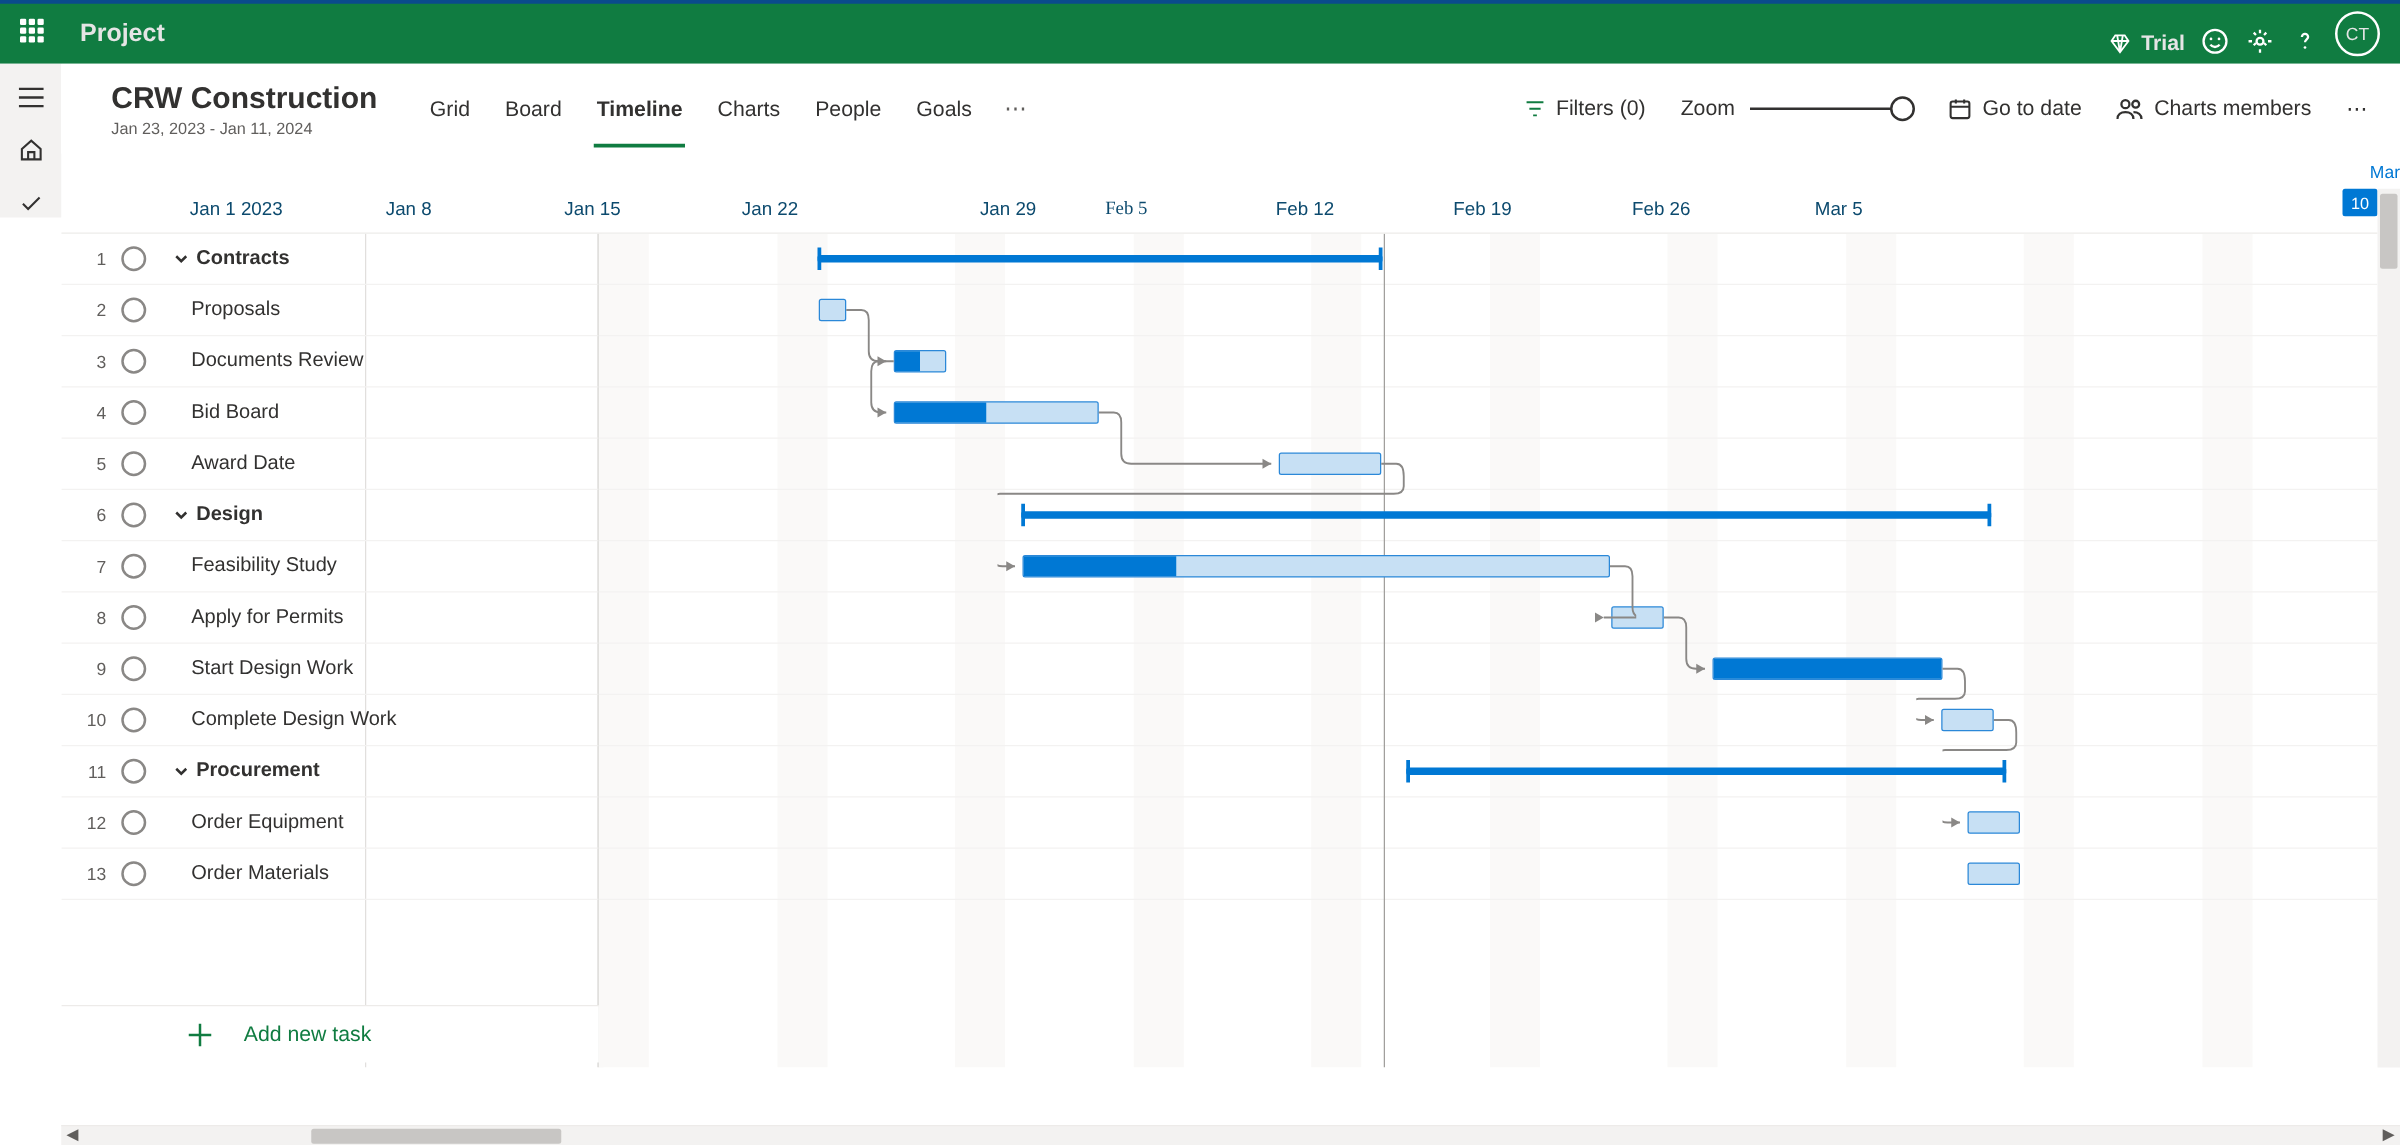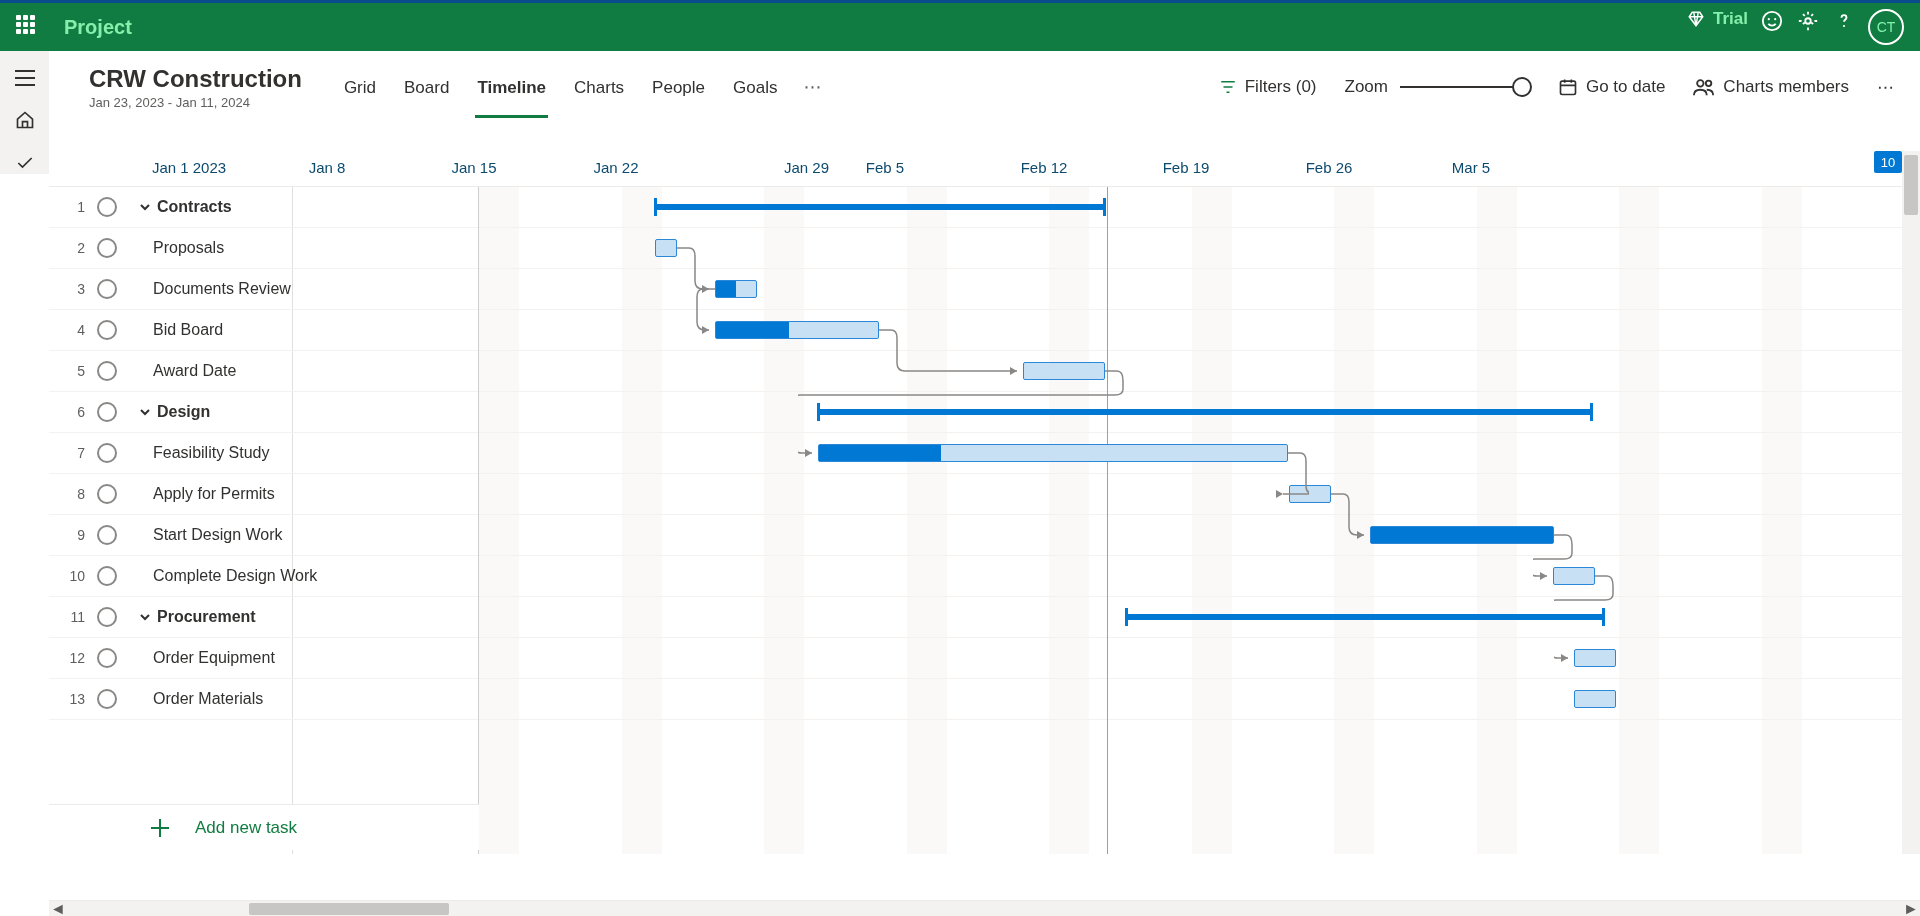--- a/index.html
+++ b/index.html
@@ -5,28 +5,28 @@
   * { box-sizing: border-box; margin: 0; padding: 0; font-family: "Segoe UI", Arial, sans-serif; }
   html, body { width: 1920px; height: 916px; overflow: hidden; background: #fff; }
 
   
   .topbar {
     height: 51px;
     background: #107c41;
     border-top: 3px solid #0a4b8c;
     display: flex;
     align-items: center;
-    color: #86efac;
+    color: #e5e5e5;
     padding: 0 16px;
   }
   .topbar .waffle { width: 24px; height: 24px; display: grid; grid-template-columns: repeat(3,5px); grid-template-rows: repeat(3,5px); gap: 2px; margin-right: 24px; cursor: pointer; }
   .topbar .waffle span { background: #fff; border-radius: 1px; }
   .topbar .brand { font-size: 20px; font-weight: 600; }
   .topbar .spacer { flex: 1; }
-  .topbar .right { display: flex; align-items: flex-start; gap: 12px; }
+  .topbar .right { display: flex; align-items: flex-end; gap: 12px; }
   .topbar .trial { display: flex; align-items: center; gap: 8px; font-size: 17px; font-weight: 600; cursor: pointer; }
   .topbar .iconbtn { width: 24px; height: 24px; display: flex; align-items: center; justify-content: center; cursor: pointer; }
   .avatar { width: 36px; height: 36px; border: 2px solid #fff; border-radius: 50%; display: flex; align-items: center; justify-content: center; font-size: 14px; }
 
   
   .leftrail {
     position: absolute;
     top: 51px; left: 0;
     width: 49px;
     height: 123px;
@@ -265,28 +265,31 @@
         </svg>
       <span>Charts members</span>
     </div>
     <div class="rc-more">
         <span>⋯</span>
       </div>
   </div>
 </div>
 
 <div class="timeline-area">
+  <div class="marker-strip">
+    <span class="marker-mar">Mar</span>
+  </div>
   <div class="date-header" id="date-header">
     <div class="today-bubble">10</div>
   <div class="date-col" style="left: 70px;">Jan 1 2023</div>
       <div class="date-col" style="left: 208px;">Jan 8</div>
       <div class="date-col" style="left: 355px;">Jan 15</div>
       <div class="date-col" style="left: 497px;">Jan 22</div>
       <div class="date-col" style="left: 640px; text-align: right;">Jan 29</div>
-      <div class="date-col" style="left: 766px;">Feb 5</div>
+      <div class="date-col" style="left: 782px; font-family: Liberation Serif, serif;">Feb 5</div>
       <div class="date-col" style="left: 925px;">Feb 12</div>
       <div class="date-col" style="left: 1067px;">Feb 19</div>
       <div class="date-col" style="left: 1210px;">Feb 26</div>
       <div class="date-col" style="left: 1352px;">Mar 5</div>
     </div>
   <div class="vscroll">
       <div class="thumb"></div>
     </div>
 
   <div class="grid-body">

